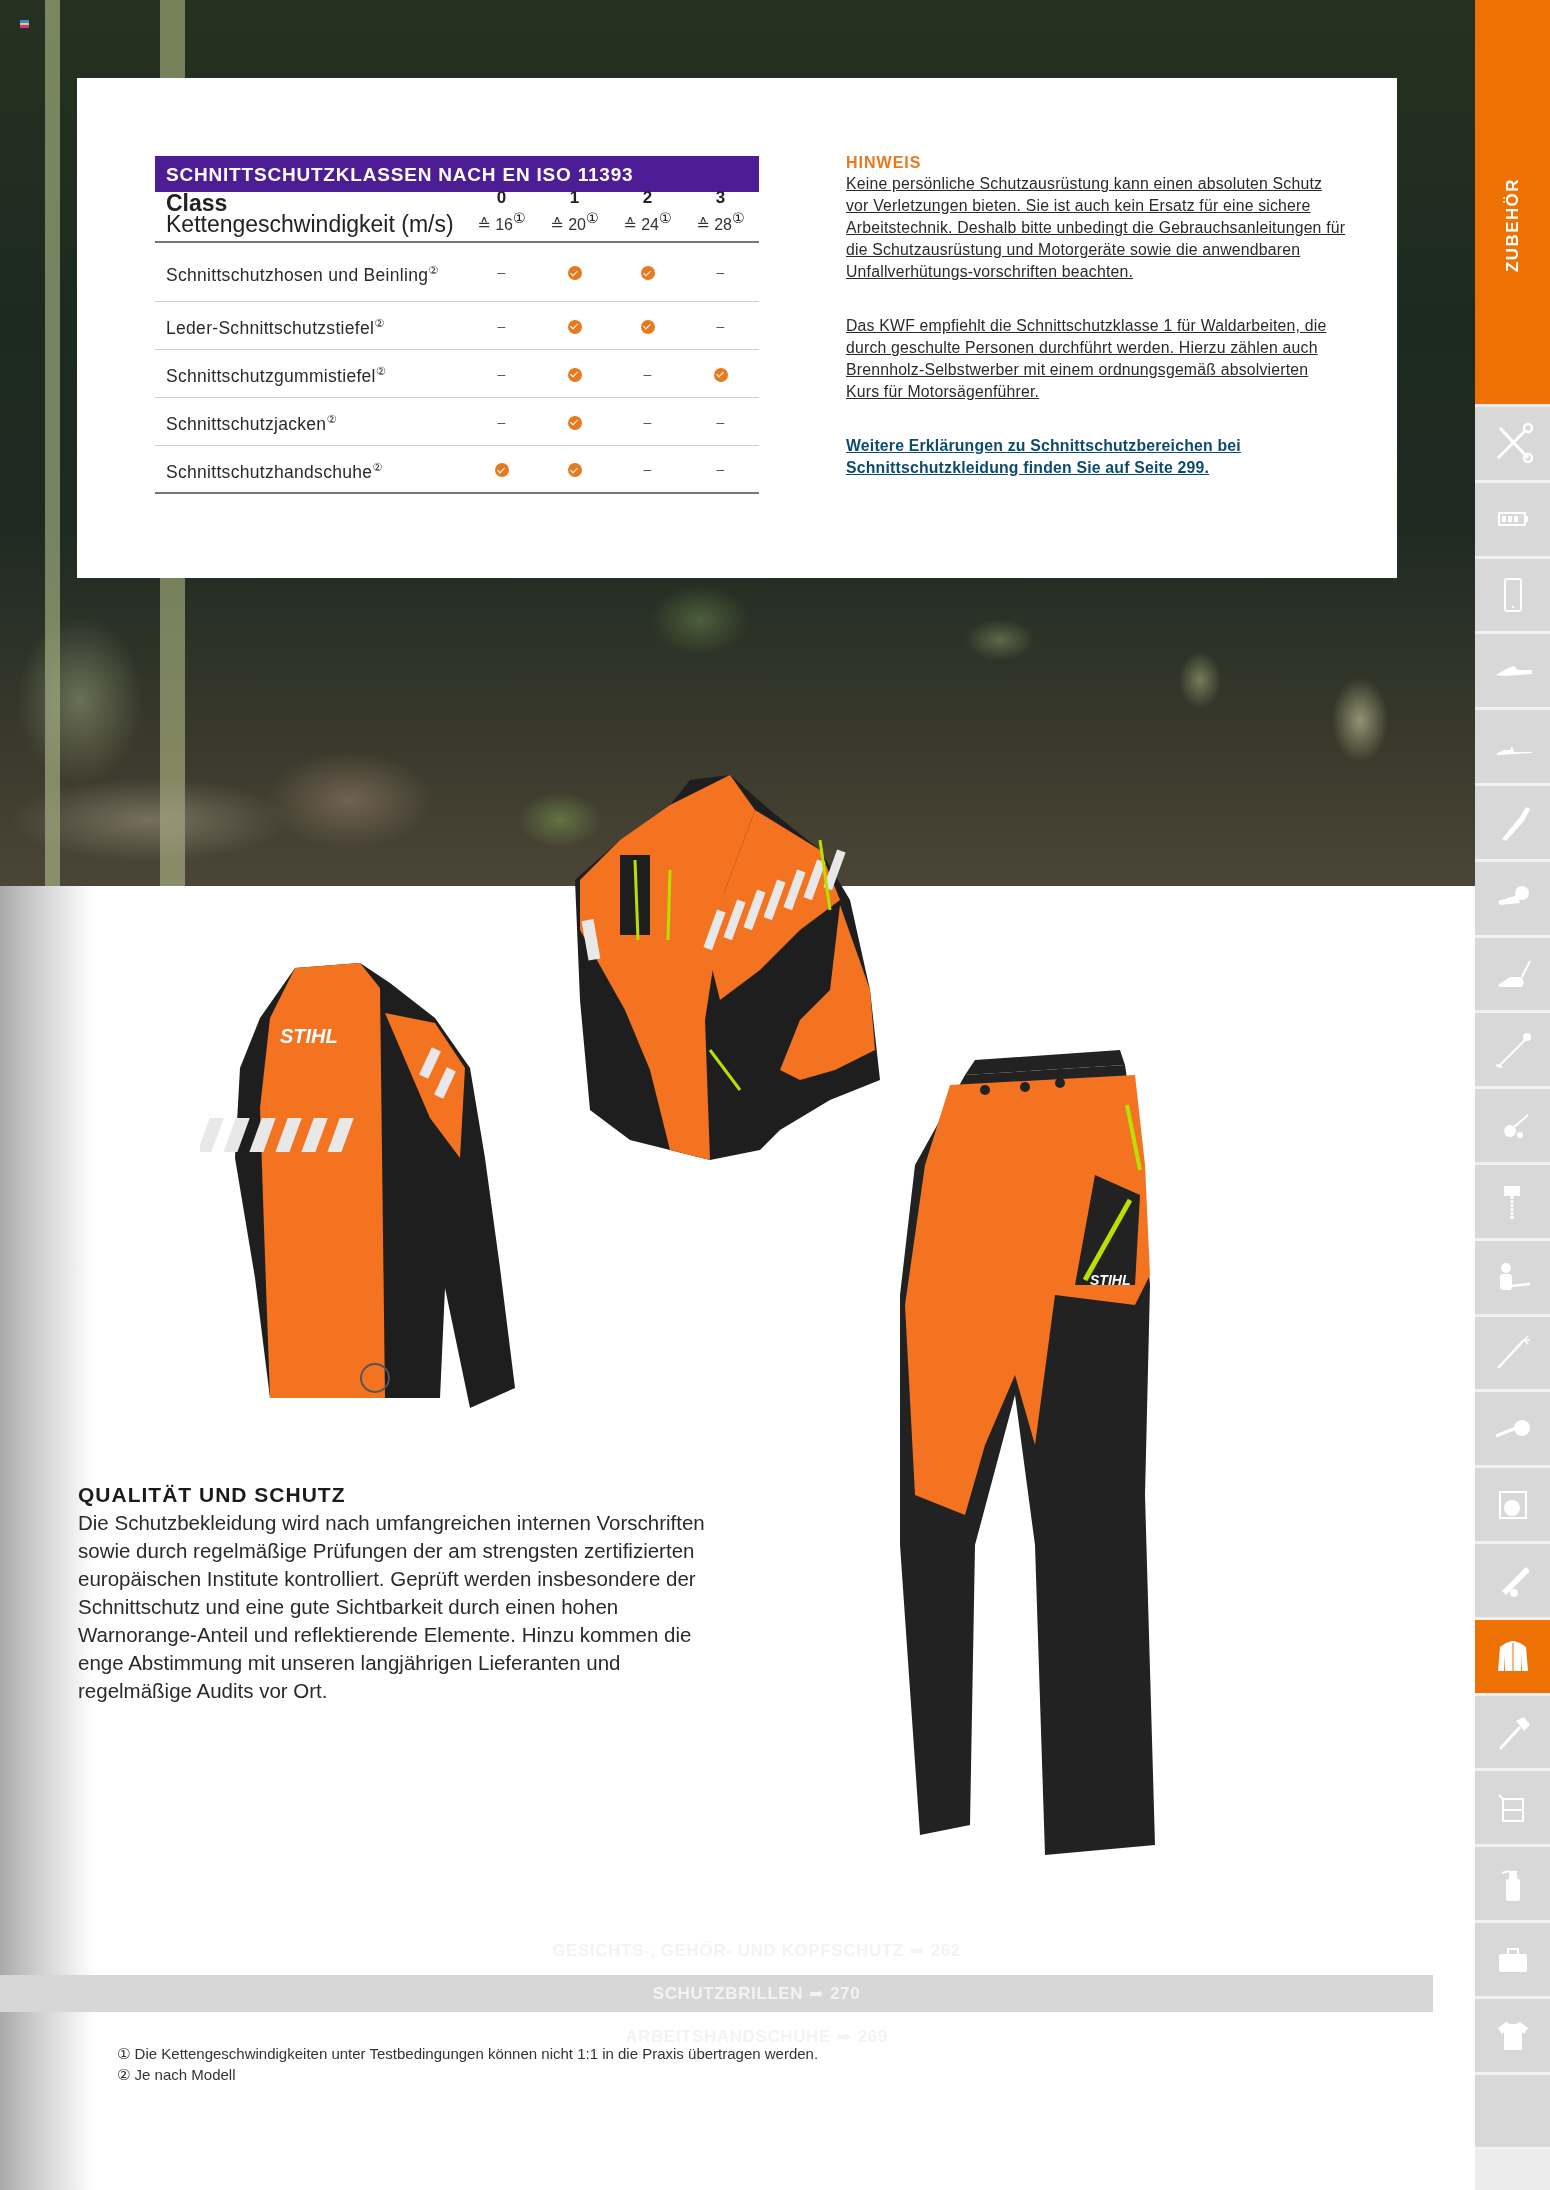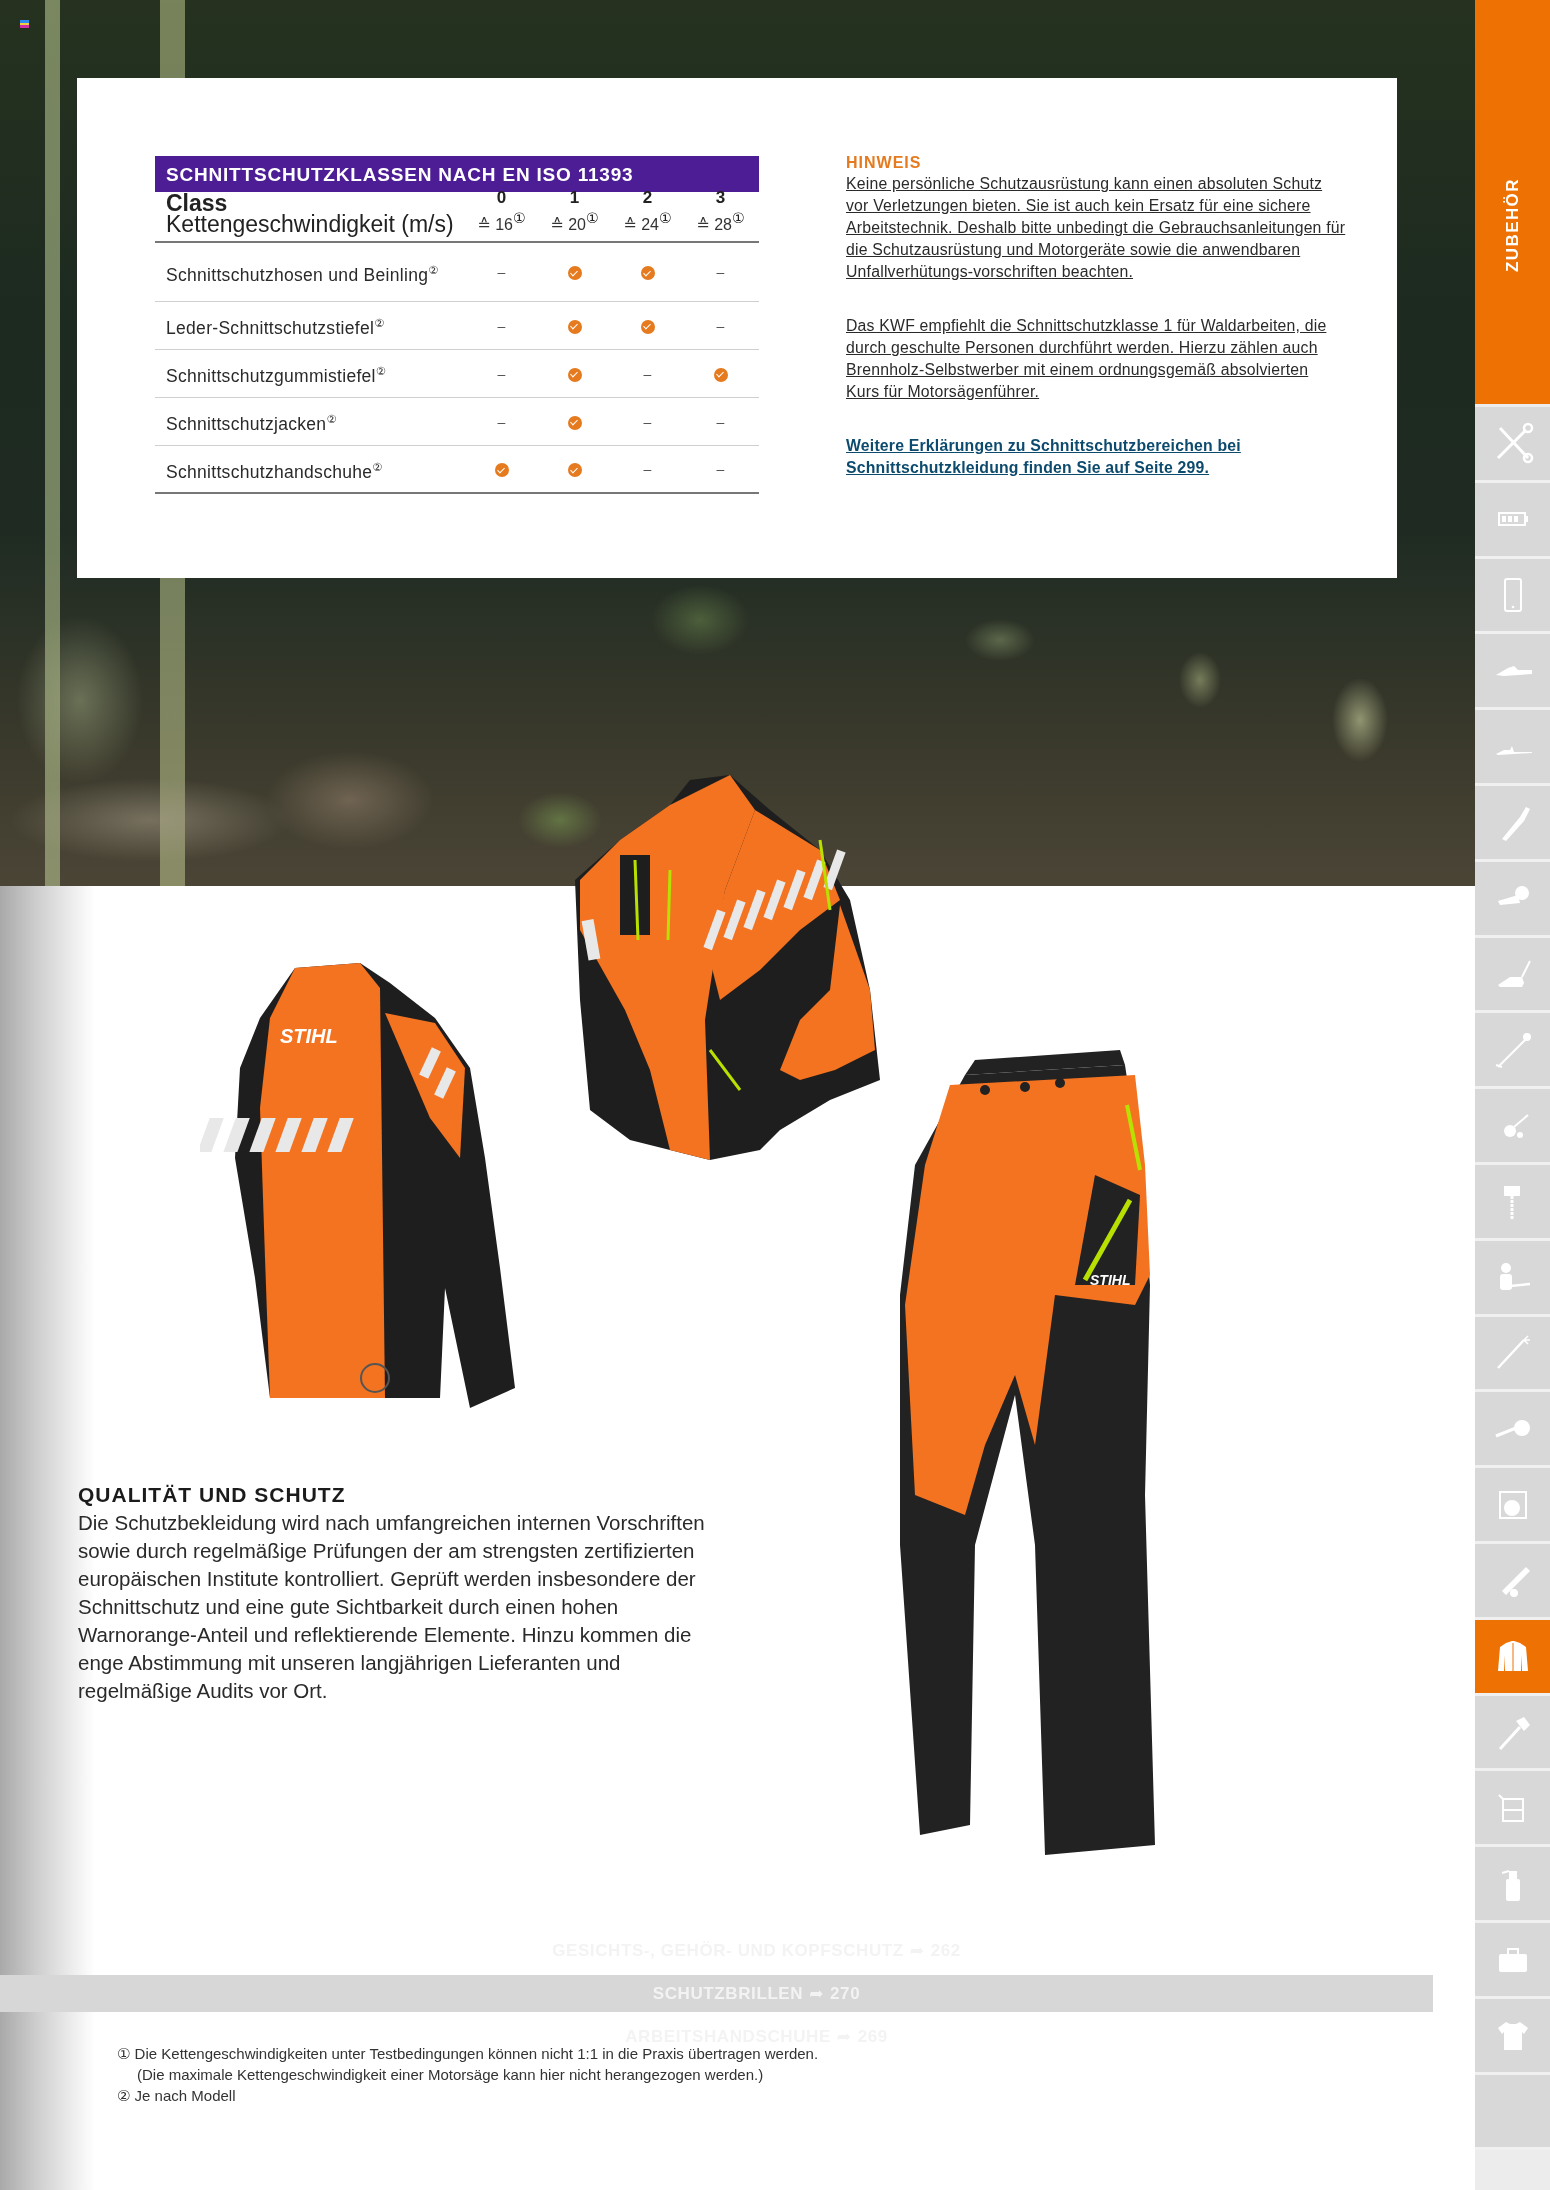--- a/index.html
+++ b/index.html
@@ -284,21 +284,20 @@
   </span>
   <span class="xref">
     <span>ARBEITSHANDSCHUHE</span>
     <span class="arrow">➦</span>
     <span>269</span>
   </span>
 </div>
 
 <div class="footnotes">
   <div>① Die Kettengeschwindigkeiten unter Testbedingungen können nicht 1:1 in die Praxis übertragen werden.</div>
-  <div class="indent">(Die maximale Kettengeschwindigkeit einer Motorsäge kann hier nicht herangezogen werden.)</div>
   <div>② Je nach Modell</div>
 </div>
 
 <div class="sidebar">
   <div class="side-head">
     <span class="label">ZUBEHÖR</span>
   </div>
   <div class="side-tabs" id="side-tabs">
       <div class="side-tab">
         <svg viewBox="0 0 46 46">

